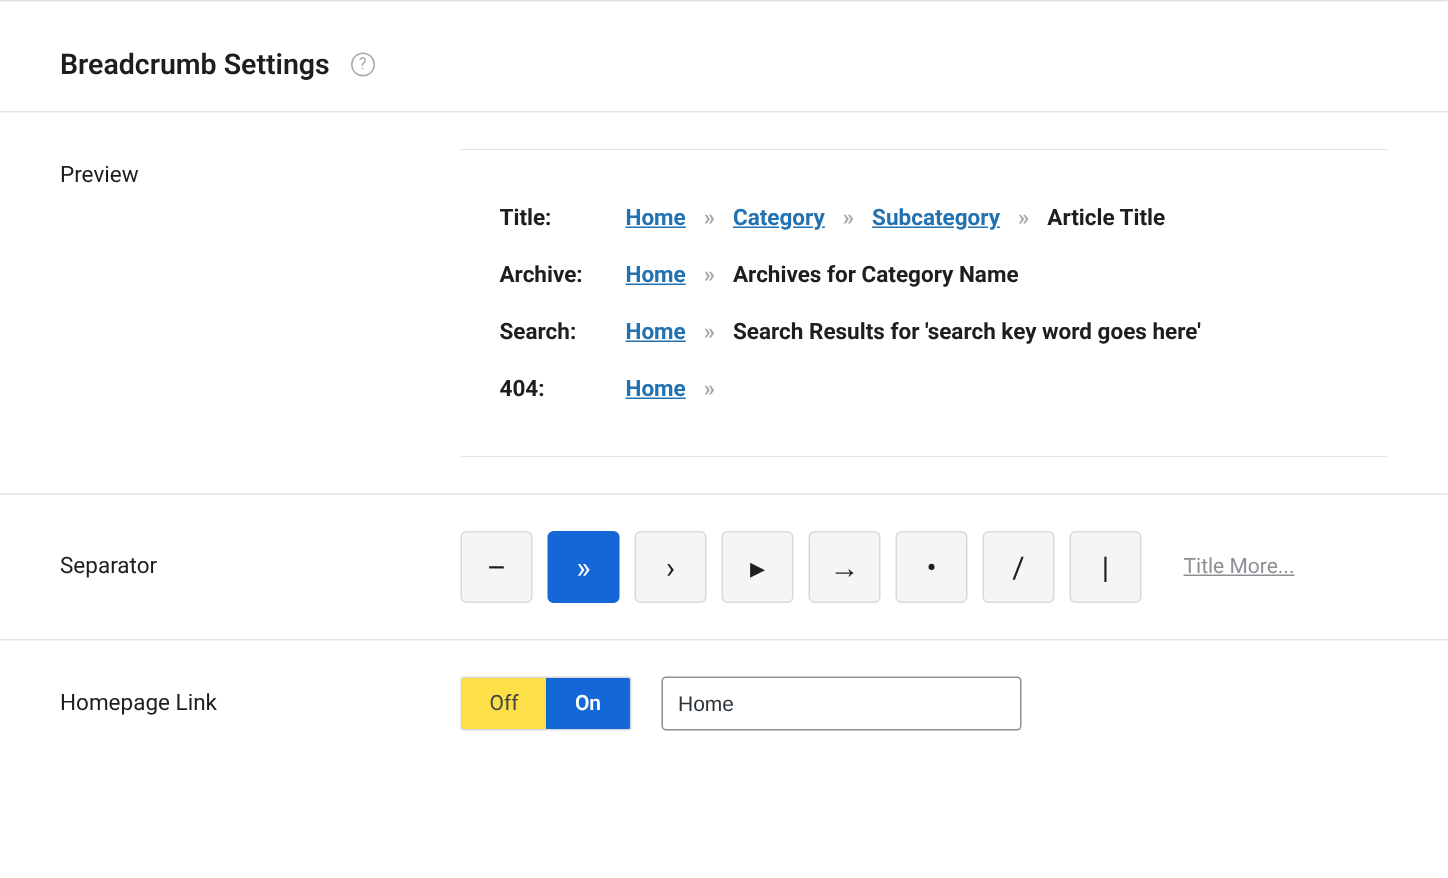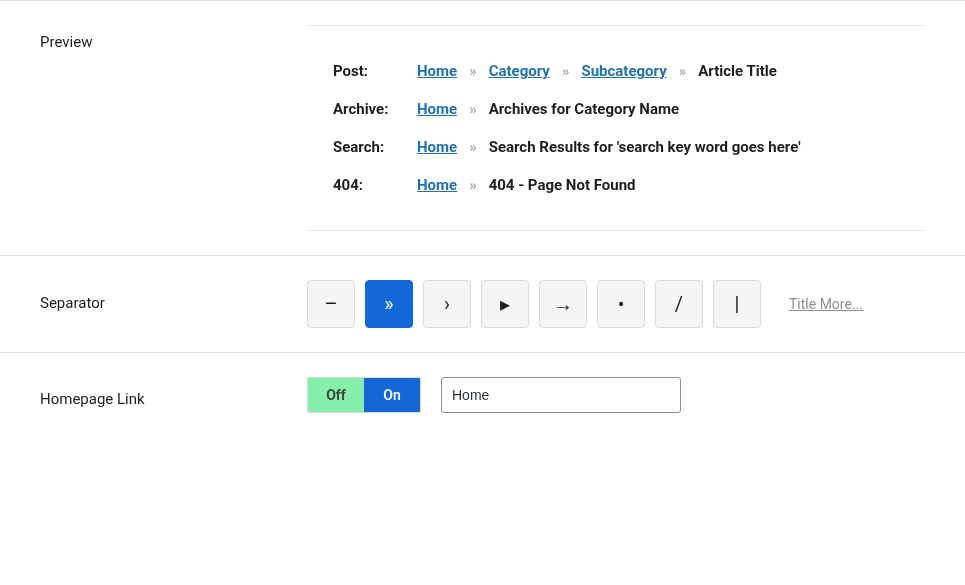--- a/index.html
+++ b/index.html
@@ -123,24 +123,24 @@
       overflow: hidden;
       border: 1px solid #d9d9d9;
     }
     .toggle-btn {
       width: 56px;
       height: 34px;
       display: flex;
       align-items: center;
       justify-content: center;
       font-size: 14px;
-      background: #86efac;
+      background: #fde047;
       color: #444;
       cursor: pointer;
-      font-weight: 700;
+      font-weight: 400;
     }
     .toggle-btn.active {
       background: #1467d7;
       color: #fff;
       font-weight: 600;
     }
     .field-row {
       display: flex;
       align-items: center;
       gap: 20px;
@@ -160,35 +160,39 @@
       height: 36px;
       width: 240px;
     }
     .desc-text {
       font-size: 12.5px;
       color: #646970;
       margin-top: 12px;
     }
     .sep-section .section-label { padding-top: 14px; }
     .home-section .section-label { padding-top: 8px; }
-    .no-border { border-bottom: none; align-items: center; }
+    .no-border { border-bottom: none; }
   </style>
 </head>
 <body>
 
 <div class="container">
 
+  <div class="header">
+    <h2>Breadcrumb Settings</h2>
+    <span class="help-icon">?</span>
+  </div>
 
   <div class="section">
     <div class="section-label">Preview</div>
     <div class="section-content">
       <div class="preview-card">
 
         <div class="preview-row">
-          <span class="preview-row-label">Post:</span>
+          <span class="preview-row-label">Title:</span>
           <a class="preview-link">Home</a>
           <span class="preview-sep">»</span>
           <a class="preview-link">Category</a>
           <span class="preview-sep">»</span>
           <a class="preview-link">Subcategory</a>
           <span class="preview-sep">»</span>
           <span class="preview-text">Article Title</span>
         </div>
 
         <div class="preview-row">
@@ -202,21 +206,20 @@
           <span class="preview-row-label">Search:</span>
           <a class="preview-link">Home</a>
           <span class="preview-sep">»</span>
           <span class="preview-text">Search Results for 'search key word goes here'</span>
         </div>
 
         <div class="preview-row">
           <span class="preview-row-label">404:</span>
           <a class="preview-link">Home</a>
           <span class="preview-sep">»</span>
-          <span class="preview-text">404 - Page Not Found</span>
         </div>
 
       </div>
     </div>
   </div>
 
   <div class="section sep-section">
     <div class="section-label">Separator</div>
     <div class="section-content">
       <div class="sep-row">

